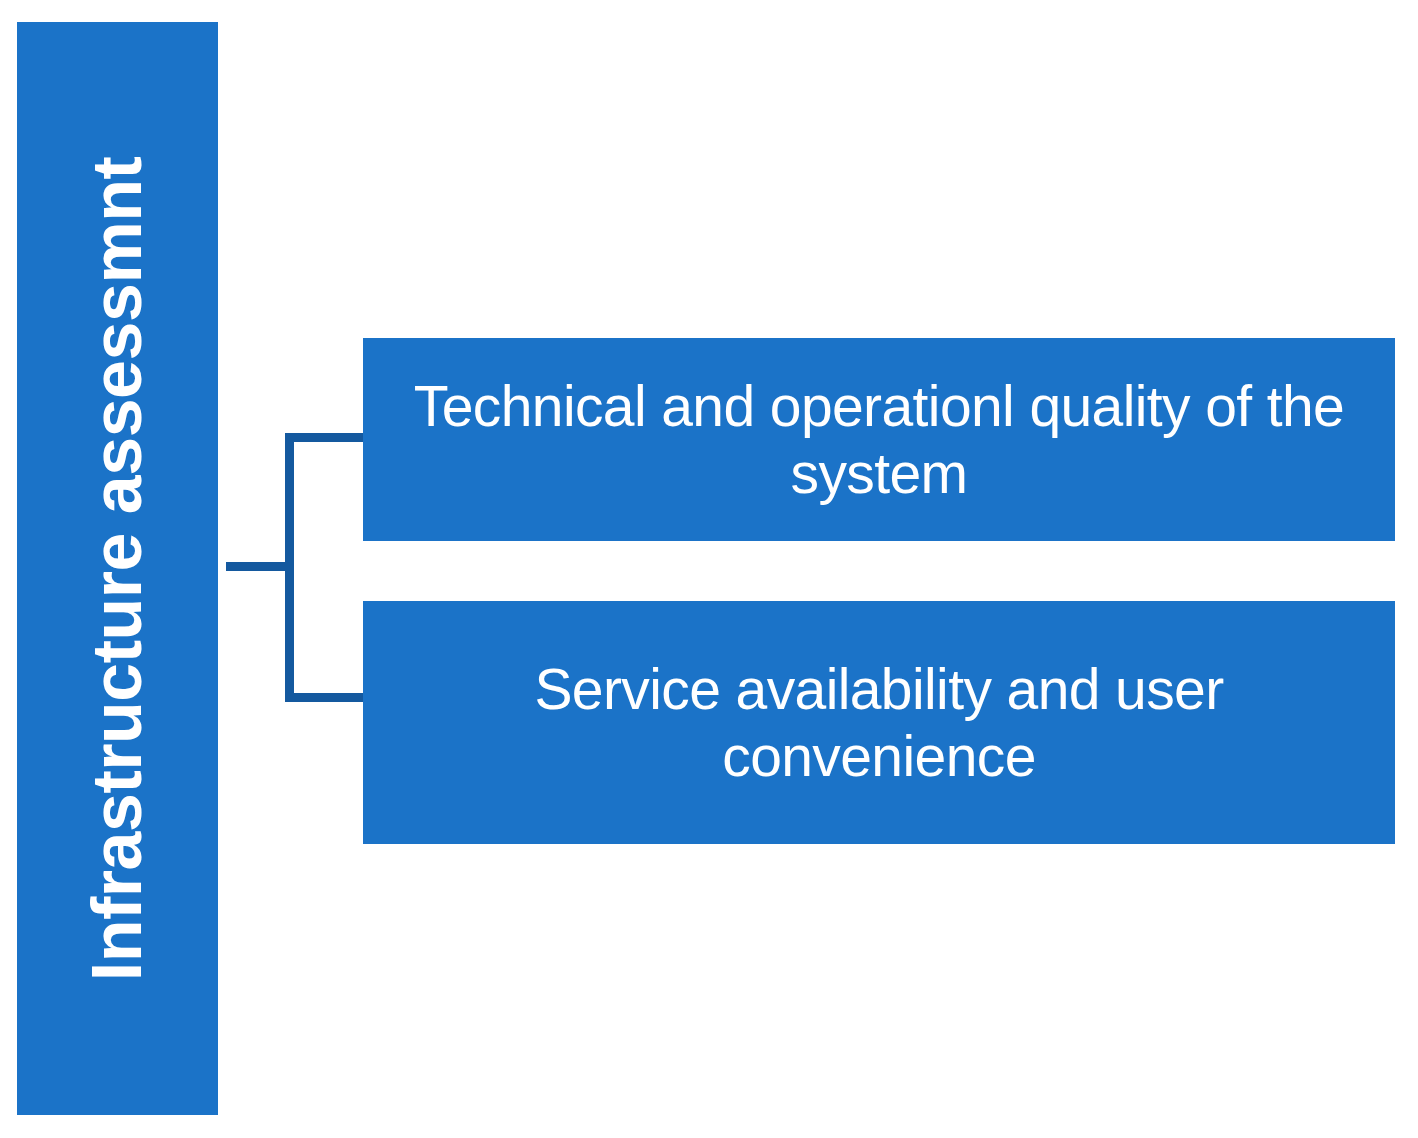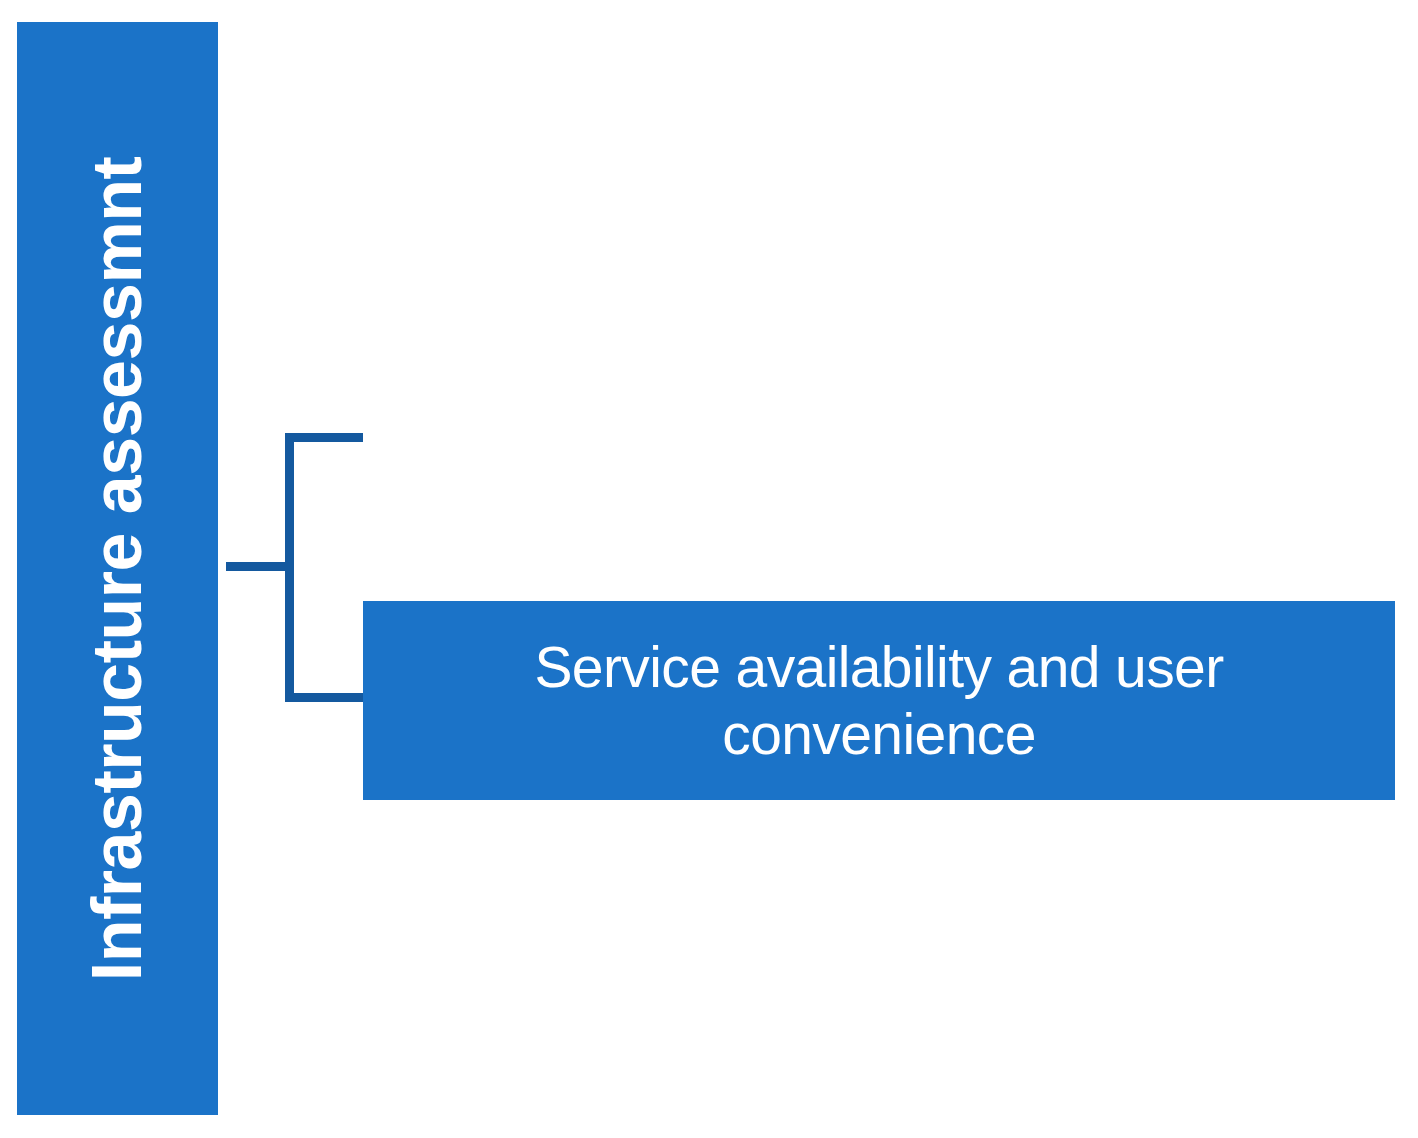--- a/index.html
+++ b/index.html
@@ -50,21 +50,21 @@
     left: 363px;
     width: 1032px;
     background: #1b73c8;
     display: flex;
     align-items: center;
     justify-content: center;
     box-sizing: border-box;
     padding: 6px 40px;
   }
   .node-box-1 { top: 338px; height: 203px; }
-  .node-box-2 { top: 601px; height: 199px; }
+  .node-box-2 { top: 601px; height: 243px; }
 
   .node-label {
     color: #ffffff;
     font-family: "Liberation Sans", sans-serif;
     font-size: 57px;
     font-weight: normal;
     line-height: 1.17;
     text-align: center;
     letter-spacing: -0.6px;
   }
@@ -110,18 +110,21 @@
 
   <div class="root-bar">
     <span class="root-bar-label">Infrastructure assessmnt</span>
   </div>
 
   <div class="conn conn-stem"></div>
   <div class="conn conn-spine"></div>
   <div class="conn conn-branch-top"></div>
   <div class="conn conn-branch-bottom"></div>
 
+  <div class="node-box node-box-1">
+    <span class="node-label">Technical and operationl quality of the system</span>
+  </div>
 
   <div class="node-box node-box-2">
     <span class="node-label">Service availability and user convenience</span>
   </div>
 
 </div>
 
 </body></html>

